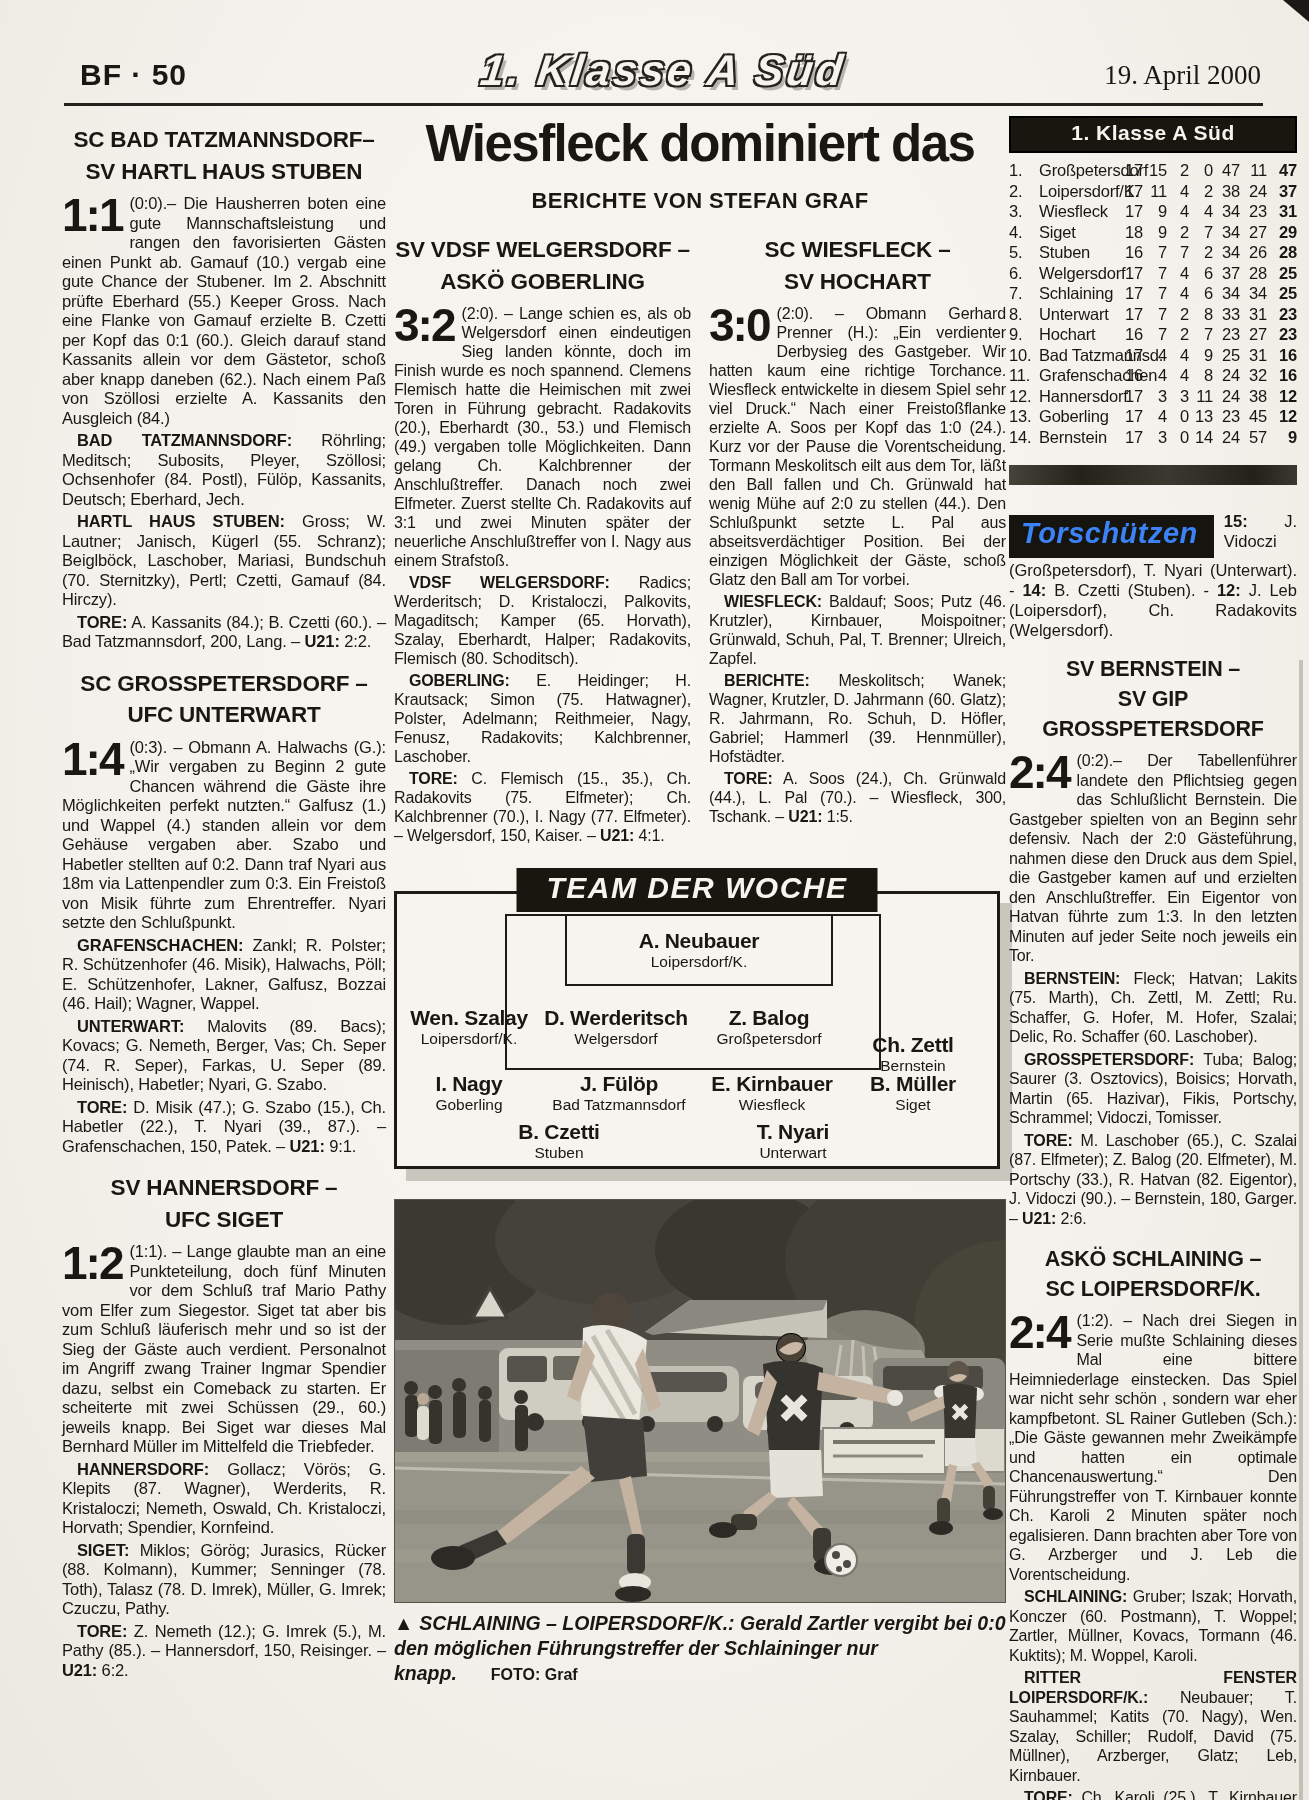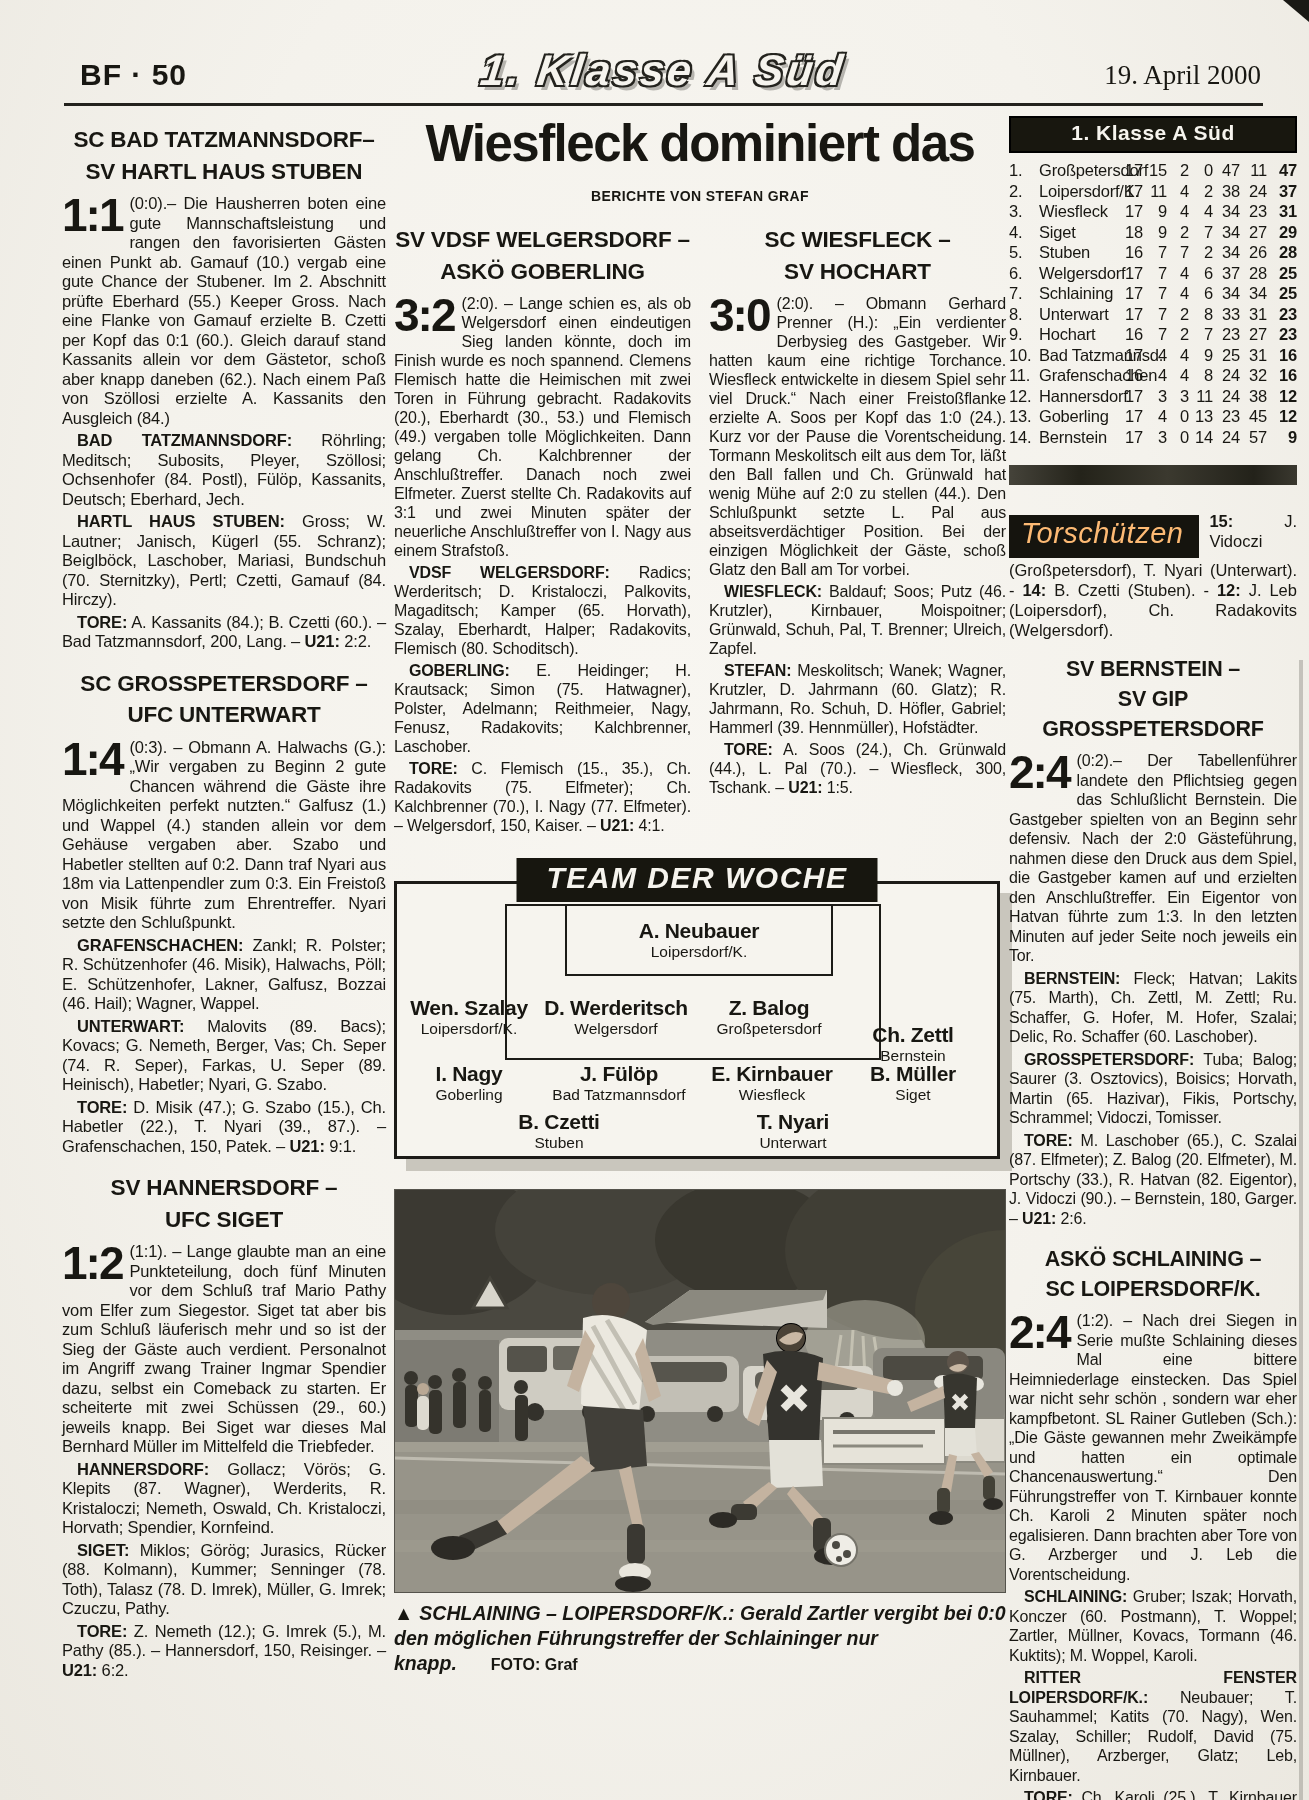--- a/index.html
+++ b/index.html
@@ -27,21 +27,21 @@
   .match-title{margin:8px 0 7px;text-align:center;font-size:22.5px;line-height:1.4;font-weight:bold;letter-spacing:-0.2px;}
   .match-title span{display:block;}
   .article p{margin:0 0 3px;text-align:justify;font-size:16.5px;line-height:19.5px;letter-spacing:-0.15px;}
   .lead .score{float:left;font-size:46px;line-height:37px;height:40px;font-weight:bold;margin:3px 7px 0 0;letter-spacing:-2px;}
   .teamline{text-indent:15px;}
   .col-right .article p{font-size:16px;line-height:19.5px;}
   .col-right .match-title{font-size:21.5px;}
   
   .main-head{margin:0 0 8px;text-align:center;font-weight:bold;font-size:51px;line-height:1.1;letter-spacing:-1.5px;}
   .main-head span{display:block;}
-  .byline{text-align:center;font-weight:bold;font-size:14px;letter-spacing:.4px;margin:16px 0 12px;}
+  .byline{text-align:center;font-weight:bold;font-size:22px;letter-spacing:.4px;margin:16px 0 12px;}
   .mid-cols{display:flex;gap:18px;}
   .mid-col{width:297px;}
   .mid-col .article p{font-size:16px;line-height:19px;}
   
   .tow{position:relative;height:272px;margin:30px 6px 0 0;background:#f6f4ee;
     border:3.5px solid #1c1b17;box-shadow:12px 12px 0 #c9c6bd;}
   .tow-header{position:absolute;left:50%;top:-26px;transform:translateX(-50%);background:#17160f;color:#f6f4ee;
     font-style:italic;font-weight:bold;font-size:30px;letter-spacing:1.5px;padding:3px 30px 7px;white-space:nowrap;}
   .tow-penalty{position:absolute;left:18%;width:62%;top:20px;height:152px;border:2.5px solid #1c1b17;}
   .tow-goal{position:absolute;left:28%;width:44%;top:20px;height:68px;border:2.5px solid #1c1b17;
@@ -60,21 +60,21 @@
   .standings-header{background:#18170f;color:#f6f4ee;text-align:center;font-weight:bold;font-size:21px;
     padding:3px 0 6px;letter-spacing:.5px;border:2px solid #000;}
   .standings-body{margin-top:7px;}
   .t-row{display:flex;align-items:baseline;font-size:16.5px;line-height:20.5px;letter-spacing:-0.2px;}
   .t-team{flex:1;min-width:0;white-space:nowrap;}
   .t-n{text-align:right;flex:none;}
   .t-pts{font-weight:bold;}
   .sep-bar{height:20px;margin:18px 0 26px;background:linear-gradient(90deg,#45433a,#24231a 25%,#3b392f 55%,#23221a 85%,#3a382f);}
   
   .scorers{margin-bottom:14px;overflow:hidden;}
-  .scorers-title{float:left;background:#15140e;color:#fdba74;font-style:italic;font-weight:normal;font-size:29px;
+  .scorers-title{float:left;background:#15140e;color:#3b82f6;font-style:italic;font-weight:bold;font-size:29px;
     padding:2px 16px 8px 12px;margin:4px 10px 2px 0;letter-spacing:.5px;}
   .scorers-text{font-size:16.5px;line-height:20px;text-align:justify;margin:0;}
 </style>
 </head>
 <body>
 
 <div class="page">
   <div class="masthead">
     <div class="mast-issue">BF · 50</div>
     <div class="mast-title">1. Klasse A Süd</div>
@@ -136,21 +136,21 @@
           </section>
         </div>
       <div class="mid-col">
           <section class="article">
             <h2 class="match-title">
               <span>SC WIESFLECK –</span>
               <span>SV HOCHART</span>
             </h2>
             <p class="lead"><span class="score">3:0</span>(2:0). – Obmann Gerhard Prenner (H.): „Ein verdienter Derbysieg des Gastgeber. Wir hatten kaum eine richtige Torchance. Wiesfleck entwickelte in diesem Spiel sehr viel Druck.“ Nach einer Freistoßflanke erzielte A. Soos per Kopf das 1:0 (24.). Kurz vor der Pause die Vorentscheidung. Tormann Meskolitsch eilt aus dem Tor, läßt den Ball fallen und Ch. Grünwald hat wenig Mühe auf 2:0 zu stellen (44.). Den Schlußpunkt setzte L. Pal aus abseitsverdächtiger Position. Bei der einzigen Möglichkeit der Gäste, schoß Glatz den Ball am Tor vorbei.</p>
             <p class="teamline"><strong>WIESFLECK:</strong> Baldauf; Soos; Putz (46. Krutzler), Kirnbauer, Moispoitner; Grünwald, Schuh, Pal, T. Brenner; Ulreich, Zapfel.</p>
-            <p class="teamline"><strong>STEFAN:</strong> Meskolitsch; Wanek; Wagner, Krutzler, D. Jahrmann (60. Glatz); R. Jahrmann, Ro. Schuh, D. Höfler, Gabriel; Hammerl (39. Hennmüller), Hofstädter.</p>
+            <p class="teamline"><strong>BERICHTE:</strong> Meskolitsch; Wanek; Wagner, Krutzler, D. Jahrmann (60. Glatz); R. Jahrmann, Ro. Schuh, D. Höfler, Gabriel; Hammerl (39. Hennmüller), Hofstädter.</p>
             <p class="teamline"><strong>TORE:</strong> A. Soos (24.), Ch. Grünwald (44.), L. Pal (70.). – Wiesfleck, 300, Tschank. – <strong>U21:</strong> 1:5.</p>
           </section>
         </div>
     </div>
 
     <div class="tow">
       <div class="tow-header">TEAM DER WOCHE</div>
       <div class="tow-penalty"></div>
       <div class="tow-goal">
         <div class="tw-name" style="position:static;transform:none">A. Neubauer</div>

